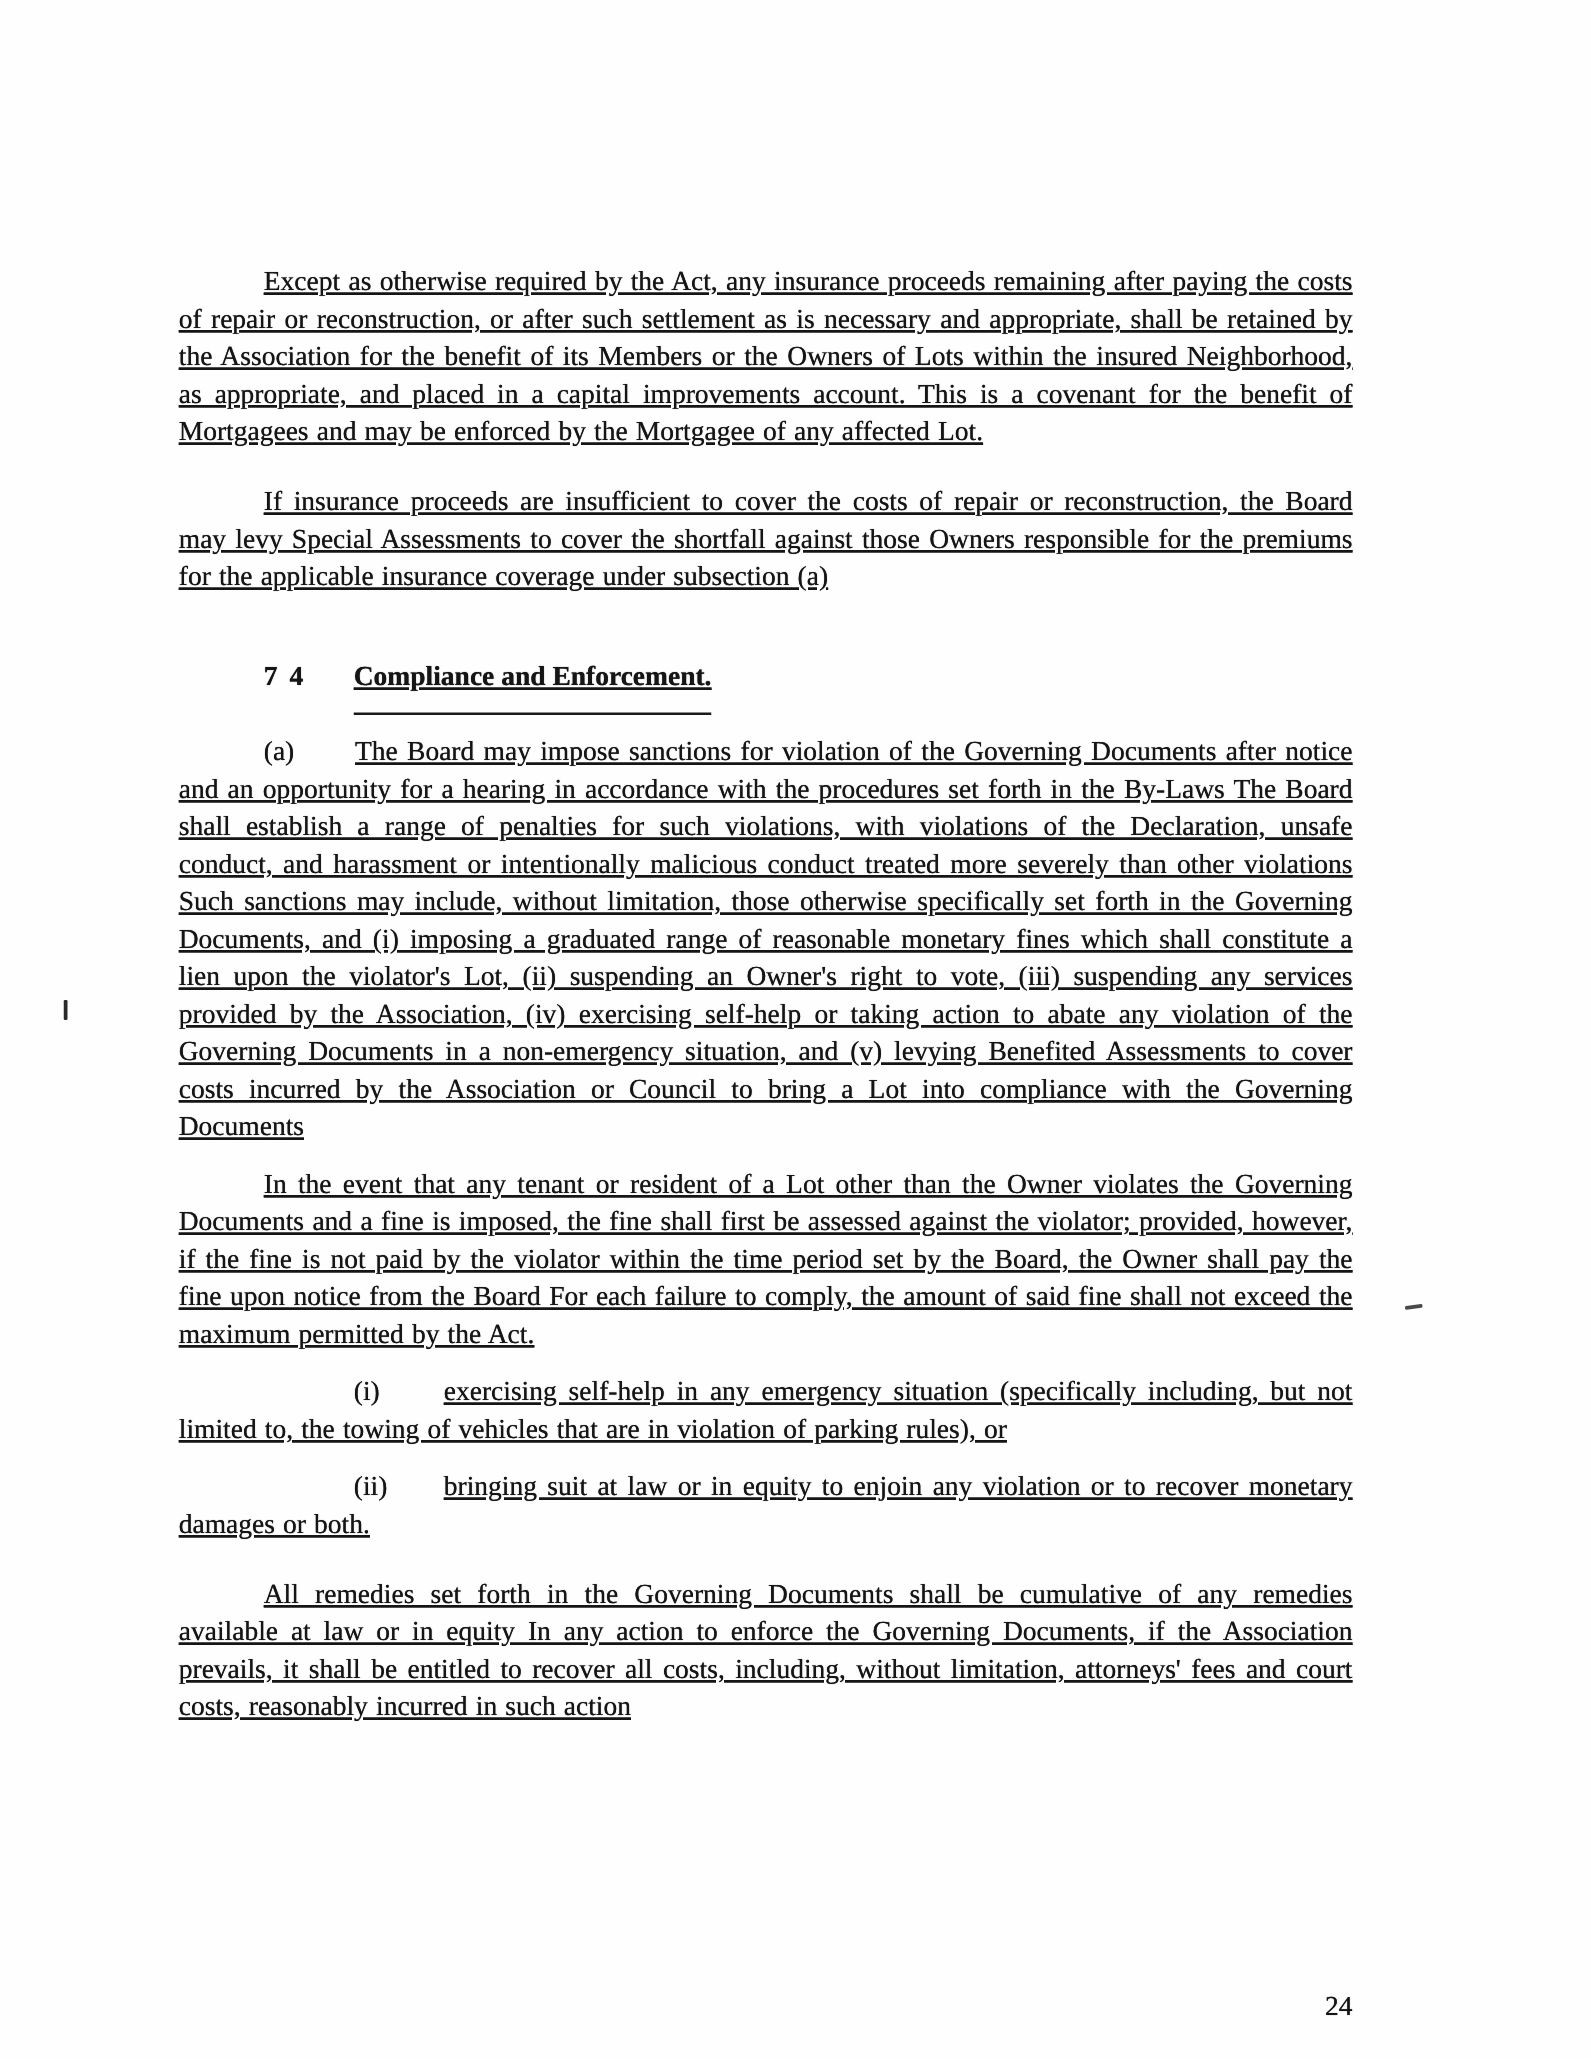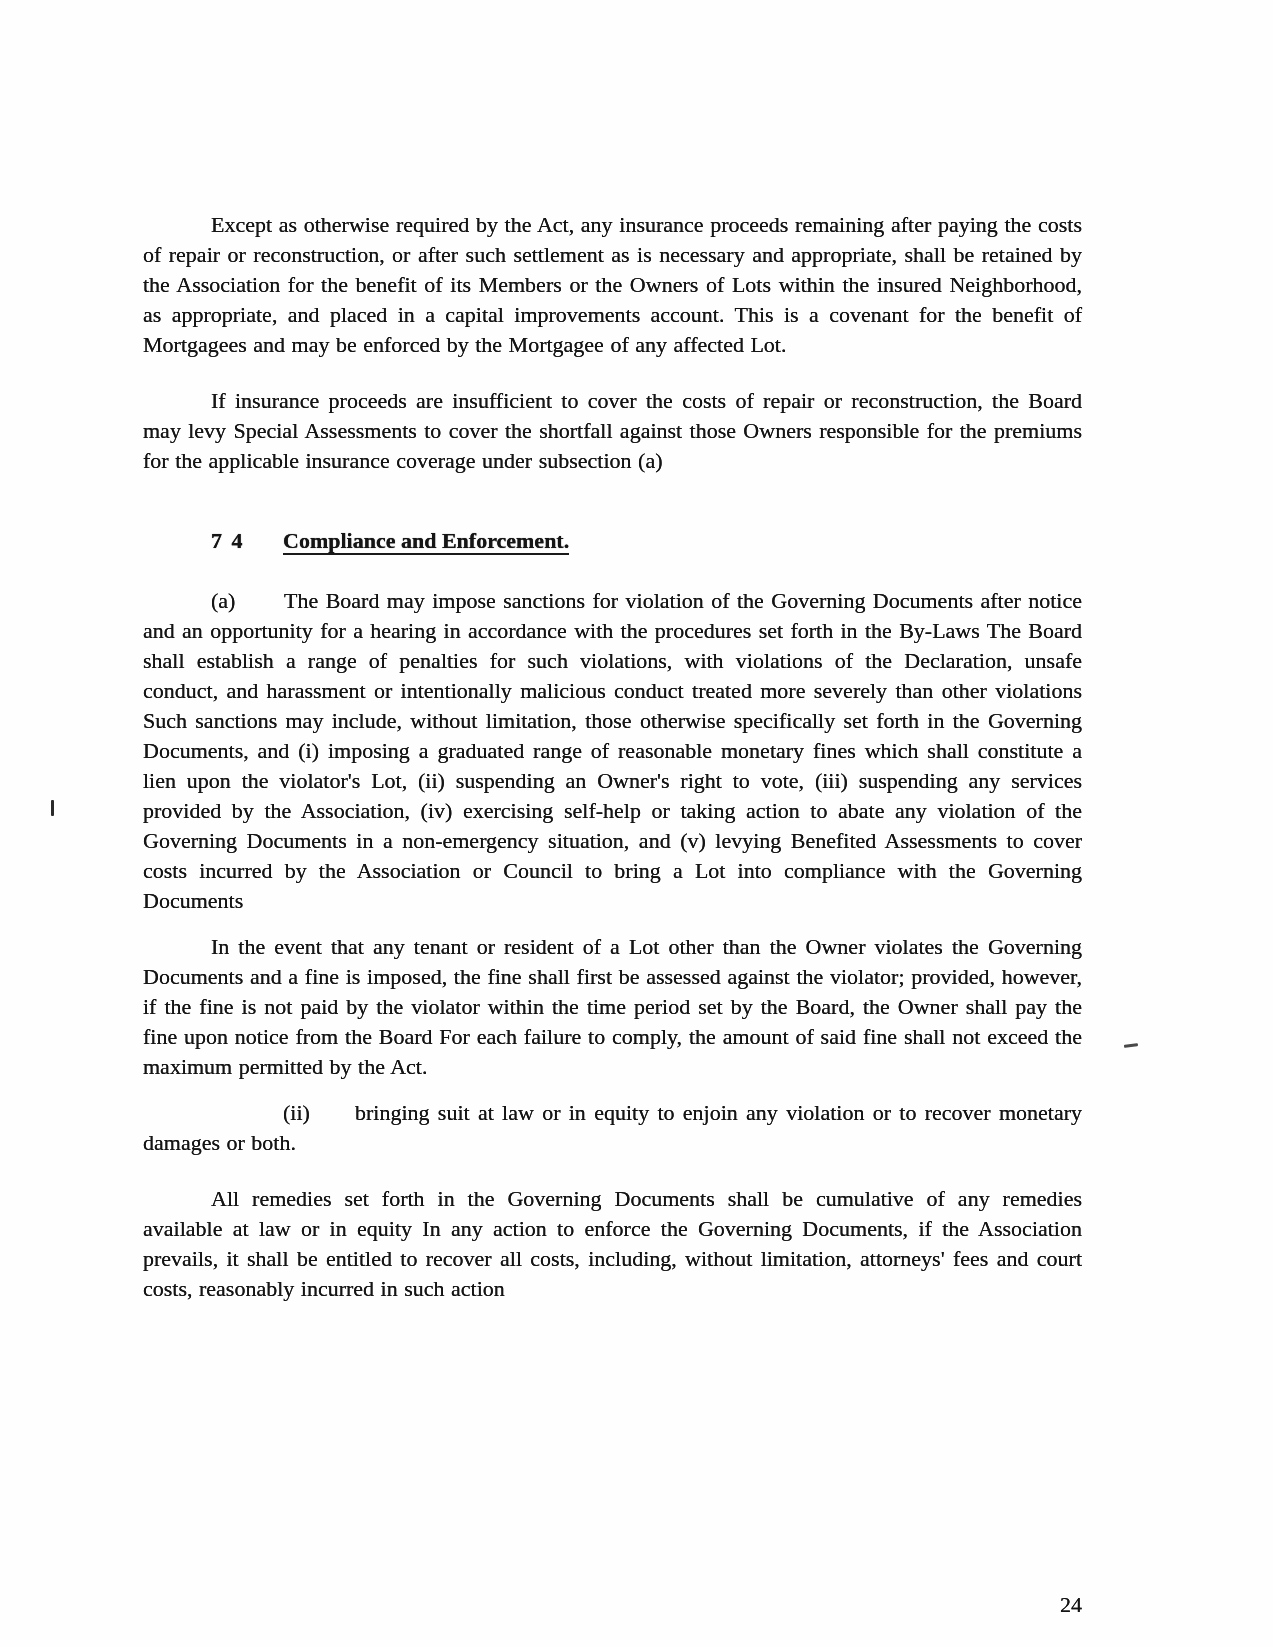--- a/index.html
+++ b/index.html
@@ -14,20 +14,21 @@
     background: #fefefe;
     color: #151515;
     font-family: "Liberation Serif", serif;
     overflow: hidden;
   }
   .text-block {
     position: absolute;
     left: 143px;
     top: 210px;
     width: 939px;
+    text-decoration: underline;
   }
   .para {
     margin: 26px 0 0 0;
     font-size: 22px;
     line-height: 30px;
     text-align: justify;
     text-indent: 68px;
     text-shadow: 0 0 0.6px currentColor;
     word-spacing: 1px;
   }
@@ -43,21 +44,21 @@
     font-weight: bold;
   }
   .heading .secnum {
     display: inline-block;
     width: 72px;
     text-indent: 0;
     letter-spacing: 2px;
   }
   .heading .sectitle {
     border-bottom: 2.5px solid #1a1a1a;
-    padding-bottom: 0;
+    padding-bottom: 17px;
   }
   .para .sub-label {
     display: inline-block;
     width: 73px;
     text-indent: 0;
   }
   .para.list-item {
     text-indent: 140px;
   }
   .para.list-item .sub-label {
@@ -109,20 +110,21 @@
 
     <p class="para">If insurance proceeds are insufficient to cover the costs of repair or reconstruction, the Board may levy Special Assessments to cover the shortfall against those Owners responsible for the premiums for the applicable insurance coverage under subsection (a)</p>
 
     <p class="heading"><span class="secnum">7 4</span><span class="sectitle">Compliance and Enforcement.</span></p>
 
     <p class="para gap-md"><span class="sub-label">(a)</span><span>The Board may impose sanctions for violation of the Governing Documents after notice and an opportunity for a hearing in accordance with the procedures set forth in the By-Laws  The Board shall establish a range of penalties for such violations, with violations of the Declaration, unsafe conduct, and harassment or intentionally malicious conduct treated more severely than other violations  Such sanctions may include, without limitation, those otherwise specifically set forth in the Governing Documents, and (i) imposing a graduated range of reasonable monetary fines which shall constitute a lien upon the violator's Lot, (ii) suspending an Owner's right to vote, (iii) suspending any services provided by the Association, (iv) exercising self-help or taking action to abate any violation of the Governing Documents in a non-emergency situation, and (v) levying Benefited Assessments to cover costs incurred by the Association or Council to bring a Lot into compliance with the Governing Documents</span></p>
 
     <p class="para gap-md">In the event that any tenant or resident of a Lot other than the Owner violates the Governing Documents and a fine is imposed, the fine shall first be assessed against the violator; provided, however, if the fine is not paid by the violator within the time period set by the Board, the Owner shall pay the fine upon notice from the Board  For each failure to comply, the amount of said fine shall not exceed the maximum permitted by the Act.</p>
 
 
+    <p class="para list-item gap-md"><span class="sub-label">(i)</span><span>exercising self-help in any emergency situation (specifically including, but not limited to, the towing of vehicles that are in violation of parking rules), or</span></p>
 
     <p class="para list-item gap-md"><span class="sub-label">(ii)</span><span>bringing suit at law or in equity to enjoin any violation or to recover monetary damages or both.</span></p>
 
     <p class="para">All remedies set forth in the Governing Documents shall be cumulative of any remedies available at law or in equity  In any action to enforce the Governing Documents, if the Association prevails, it shall be entitled to recover all costs, including, without limitation, attorneys' fees and court costs, reasonably incurred in such action</p>
 
   </div>
 
   <div class="footer">24</div>
 
 </div>

